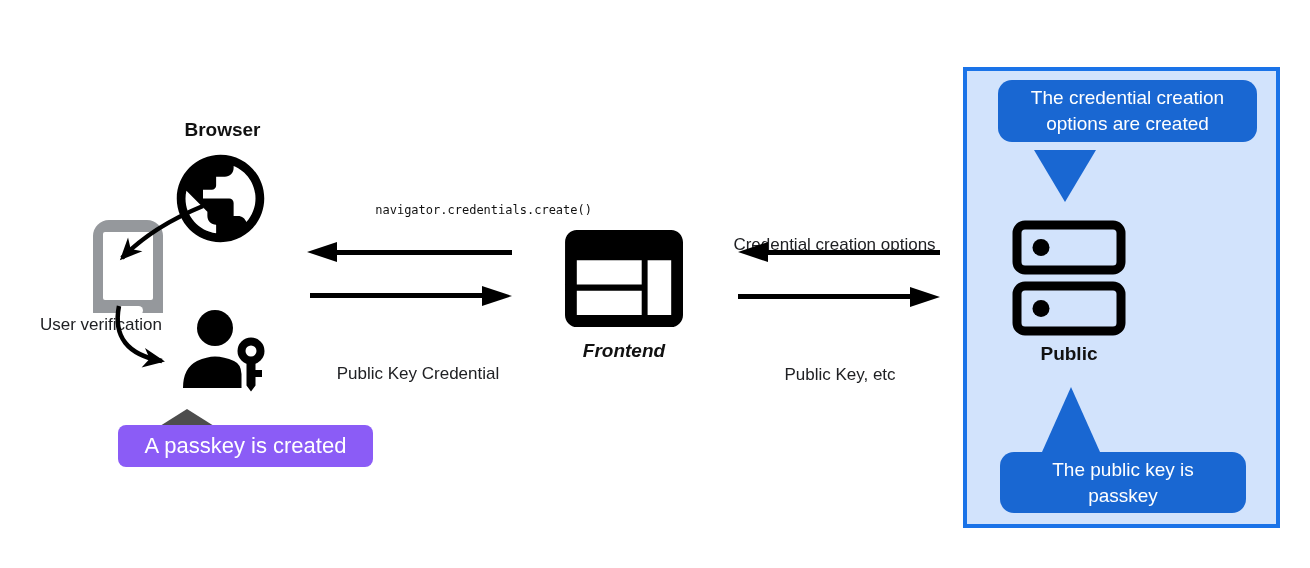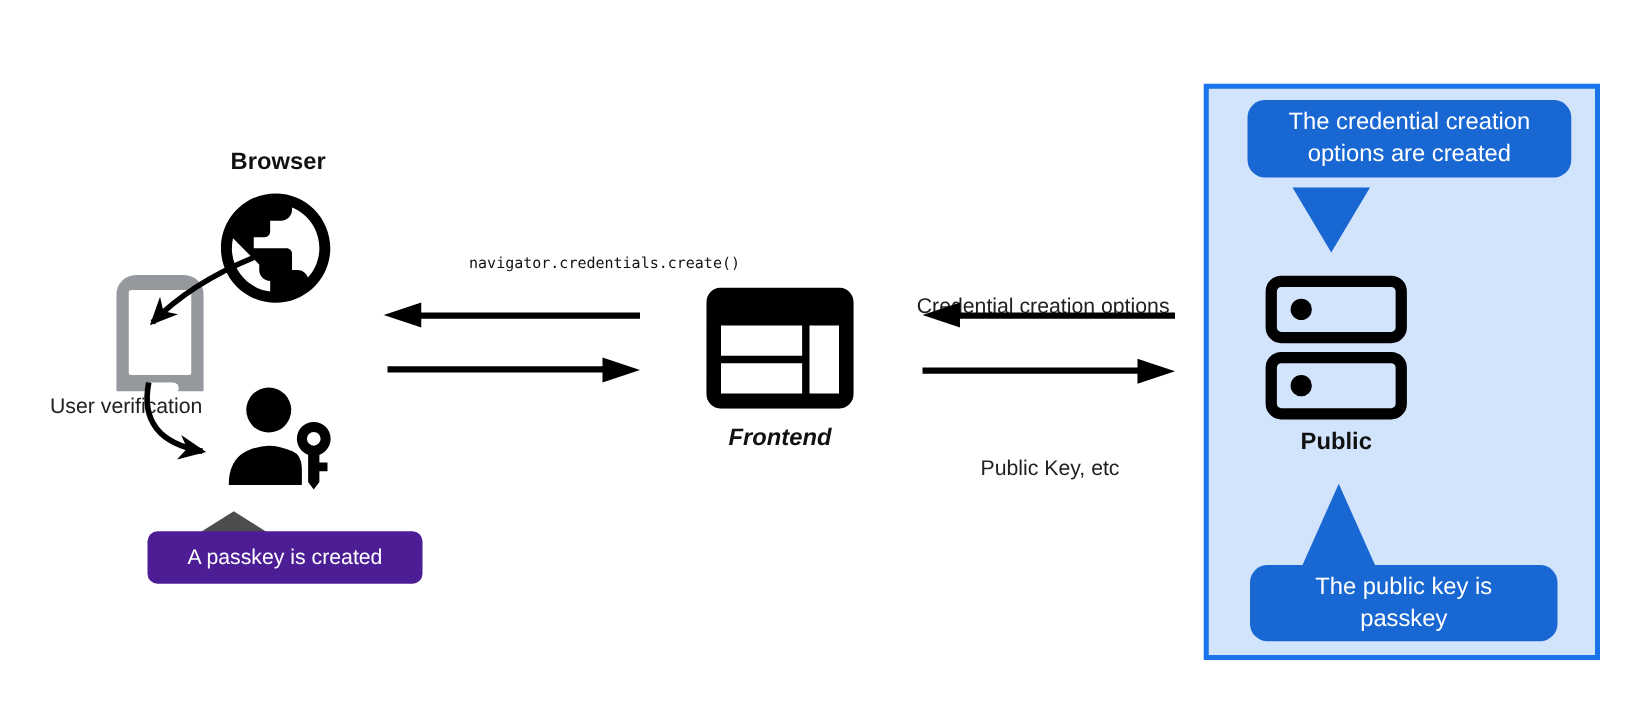--- a/index.html
+++ b/index.html
@@ -10,22 +10,22 @@
   .plain{font-size:17px;color:#202124;margin-top:34px;}
   .mono{font-family:"DejaVu Sans Mono",monospace;font-size:12px;color:#111;text-align:right;}
 
   
   #lbl-browser{left:160px;top:119px;width:125px;}
   #globe{position:absolute;left:168px;top:146px;}
   #phone{position:absolute;left:93px;top:220px;}
   #lbl-user-verification{left:36px;top:279px;background:#fff;padding:2px 4px;text-align:left;}
   #person{position:absolute;left:178px;top:306px;}
   #curves{position:absolute;left:0;top:0;pointer-events:none;}
-  #tooltip{position:absolute;left:118px;top:425px;width:220px;height:42px;background:#4c1d95;
-           border-radius:8px;color:#fff;font-size:17px;line-height:42px;text-align:center;}
+  #tooltip{position:absolute;left:118px;top:425px;width:255px;height:42px;background:#8b5cf6;
+           border-radius:8px;color:#fff;font-size:22px;line-height:42px;text-align:center;}
   #tooltip-tail{position:absolute;left:160px;top:409px;width:0;height:0;
            border-left:27px solid transparent;border-right:27px solid transparent;
            border-bottom:17px solid #4d4d4d;}
 
   
   .shaft{position:absolute;height:5px;background:#000;}
   .head-left{position:absolute;width:0;height:0;border-top:10px solid transparent;
              border-bottom:10px solid transparent;border-right:30px solid #000;}
   .head-right{position:absolute;width:0;height:0;border-top:10px solid transparent;
               border-bottom:10px solid transparent;border-left:30px solid #000;}
@@ -101,20 +101,21 @@
   <div id="tooltip-tail"></div>
   <div id="tooltip">A passkey is created</div>
 
   <div class="lbl mono" id="lbl-create">navigator.credentials.create()</div>
 
   <div class="head-left" id="a1-head"></div>
   <div class="shaft" id="a1-shaft"></div>
   <div class="shaft" id="a2-shaft"></div>
   <div class="head-right" id="a2-head"></div>
 
+  <div class="lbl plain" id="lbl-pkc">Public Key Credential</div>
 
   <svg id="frontend" width="118" height="97" viewBox="2 4 20 16" preserveAspectRatio="none" aria-hidden="true">
     <path fill="#000" fill-rule="evenodd" d="M20 4H4c-1.1 0-1.99.9-1.99 2L2 18c0 1.1.9 2 2 2h16c1.1 0 2-.9 2-2V6c0-1.1-.9-2-2-2zm-5 14H4v-4h11v4zm0-5H4V9h11v4zm5 5h-4V9h4v9z"></path>
   </svg>
   <div class="lbl bold" id="lbl-frontend">Frontend</div>
 
   <div class="lbl plain" id="lbl-cco">Credential creation options</div>
 
   <div class="head-left" id="a3-head"></div>
   <div class="shaft" id="a3-shaft"></div>

